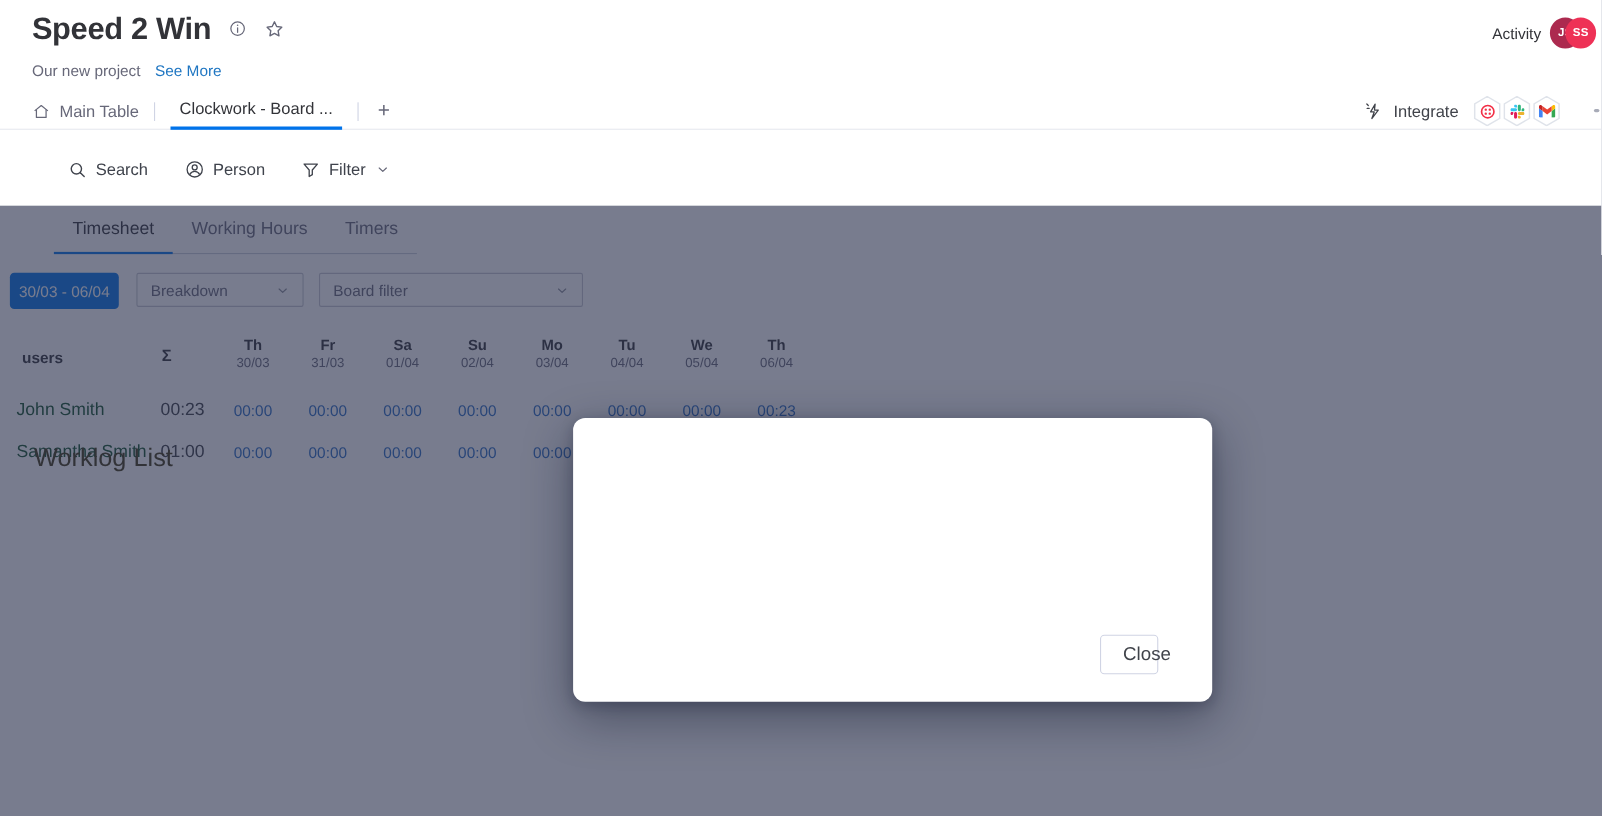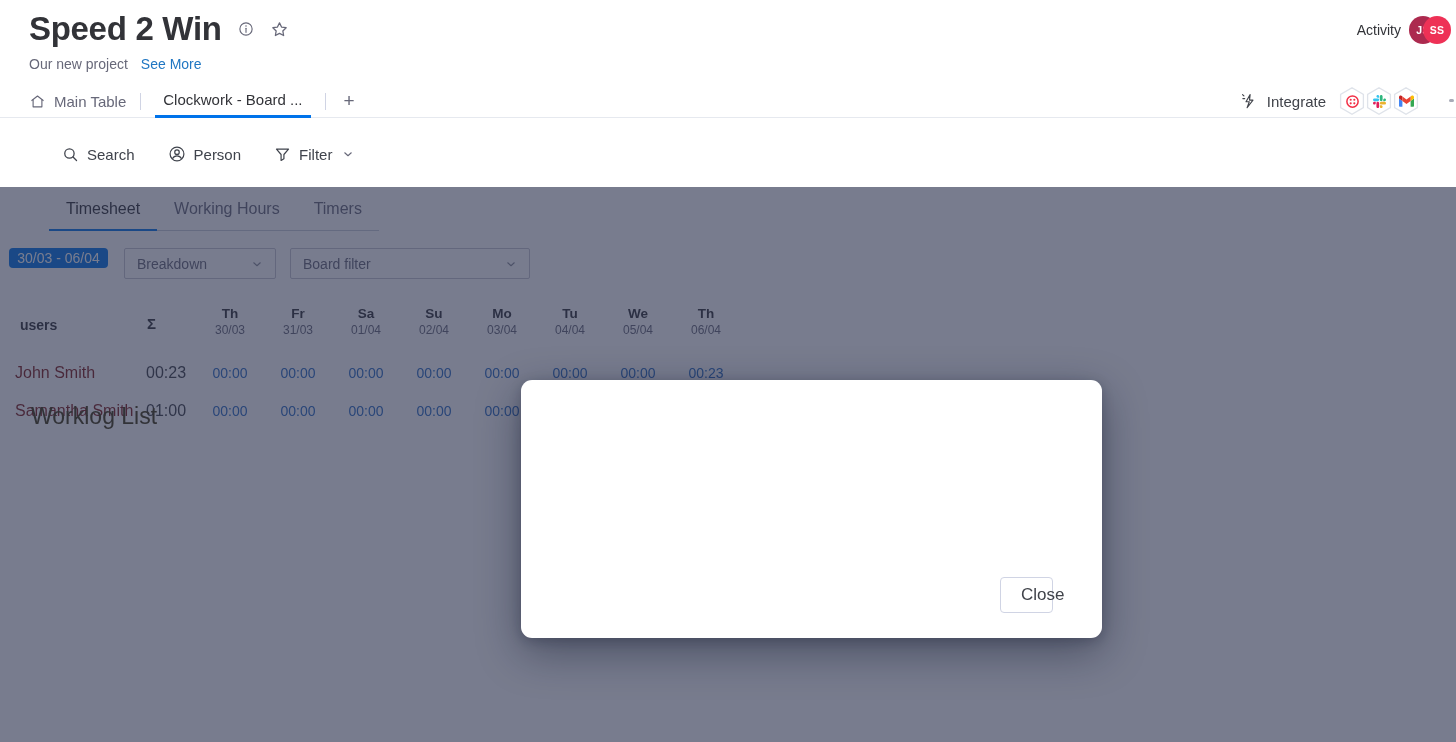--- a/index.html
+++ b/index.html
@@ -4,21 +4,21 @@
 <style>
   * { margin:0; padding:0; box-sizing:border-box; }
   html,body { background:#e9ebf0; }
   .page {
     position:relative; width:1456px; height:742px; overflow:hidden;
     background:#ffffff; font-family:"Liberation Sans", sans-serif; color:#323338;
   }
 
   
   .title-row { position:absolute; left:29px; top:10px; display:flex; align-items:center; gap:16px; }
-  .page-title { font-size:33px; font-weight:600; letter-spacing:-0.3px; color:#323338; }
+  .page-title { font-size:28px; font-weight:600; letter-spacing:-0.3px; color:#323338; }
   .icon-btn { display:flex; align-items:center; justify-content:center; color:#676879; cursor:pointer; }
   .subtitle-row { position:absolute; left:29px; top:56px; display:flex; gap:13px; font-size:14px; }
   .subtitle { color:#676879; }
   .see-more { color:#1f76c2; cursor:pointer; }
   .activity-row { position:absolute; top:16px; right:5px; display:flex; align-items:center; gap:8px; }
   .activity-label { font-size:14px; color:#323338; cursor:pointer; }
   .avatar { width:28px; height:28px; border-radius:50%; color:#fff; font-size:10.5px; font-weight:bold;
             display:flex; align-items:center; justify-content:center; letter-spacing:.3px; position:relative; }
   .avatar-js { background:#ac2a4f; }
   .avatar-ss { background:#ee3156; margin-left:-14px; }
@@ -49,39 +49,39 @@
   .nt-arrow { width:30px; display:flex; align-items:center; justify-content:center; border-left:1px solid rgba(255,255,255,.35); }
   .tool-item { display:flex; align-items:center; gap:8px; font-size:15px; color:#3f434c; margin-left:33px; cursor:pointer; }
   .tool-item .chev { color:#676879; margin-left:2px; display:flex; }
 
   
   .board { position:absolute; top:187px; left:0; right:0; bottom:0; background:#fff; }
   .subtabs { position:absolute; left:49px; top:12px; display:flex; border-bottom:1px solid #c9cdd9; }
   .subtab { padding:0 17px 10px; font-size:16px; line-height:20px; color:#676879;
             border-bottom:2px solid transparent; margin-bottom:-1px; cursor:pointer; }
   .subtab.active { color:#323338; border-bottom-color:#0073ea; }
-  .date-btn { position:absolute; left:9px; top:61px; width:99px; height:20px; background:#0073ea; color:#fff;
+  .date-btn { position:absolute; left:9px; top:61px; width:99px; height:33px; background:#0073ea; color:#fff;
               border:none; border-radius:4px; font-size:14px; font-family:inherit;
               display:flex; align-items:center; justify-content:center; cursor:pointer; }
   .dropdown { position:absolute; top:61px; height:31px; border:1px solid #c5c7d0; border-radius:2px;
               display:flex; align-items:center; justify-content:space-between; padding:0 12px;
               font-size:14px; color:#676879; background:#fff; cursor:pointer; }
   .dd-breakdown { left:124px; width:152px; }
   .dd-boardfilter { left:290px; width:240px; }
   .dropdown .chev { color:#8a8d99; display:flex; }
 
   .th-users { position:absolute; left:20px; top:130px; font-size:14px; font-weight:bold; color:#323338; }
   .th-sigma { position:absolute; left:147px; top:128px; font-size:15px; font-weight:bold; color:#323338; }
   .days-header { position:absolute; left:196px; top:119px; display:flex; }
   .day-col { flex:0 0 68px; text-align:center; }
   .day-name { font-size:13.5px; font-weight:bold; color:#323338; line-height:16px; }
   .day-date { font-size:12px; color:#676879; line-height:15px; margin-top:1px; }
   .ts-row { position:absolute; left:0; right:0; height:20px; }
   .row-0 { top:176px; } .row-1 { top:214px; }
-  .ts-name { position:absolute; left:15px; font-size:16px; color:#7f1d1d; line-height:20px; }
+  .ts-name { position:absolute; left:15px; font-size:16px; color:#14532d; line-height:20px; }
   .ts-total { position:absolute; left:146px; font-size:16px; color:#3c3f46; line-height:20px; }
   .ts-values { position:absolute; left:196px; display:flex; }
   .ts-cell { flex:0 0 68px; text-align:center; font-size:14px; line-height:20px; color:#2b6cc4; cursor:pointer; }
 
   
   .backdrop { position:absolute; top:187px; left:0; right:0; bottom:0; background:rgba(41,47,76,0.63); z-index:5; }
   .modal { position:absolute; left:521px; top:380px; width:581px; height:258px; background:#fff;
            border-radius:11px; z-index:10;
            box-shadow:0 14px 44px rgba(13,18,40,.42), 0 3px 12px rgba(13,18,40,.22); }
   .modal-title { position:absolute; left:31px; top:403px; font-size:23px; color:#323338; }

